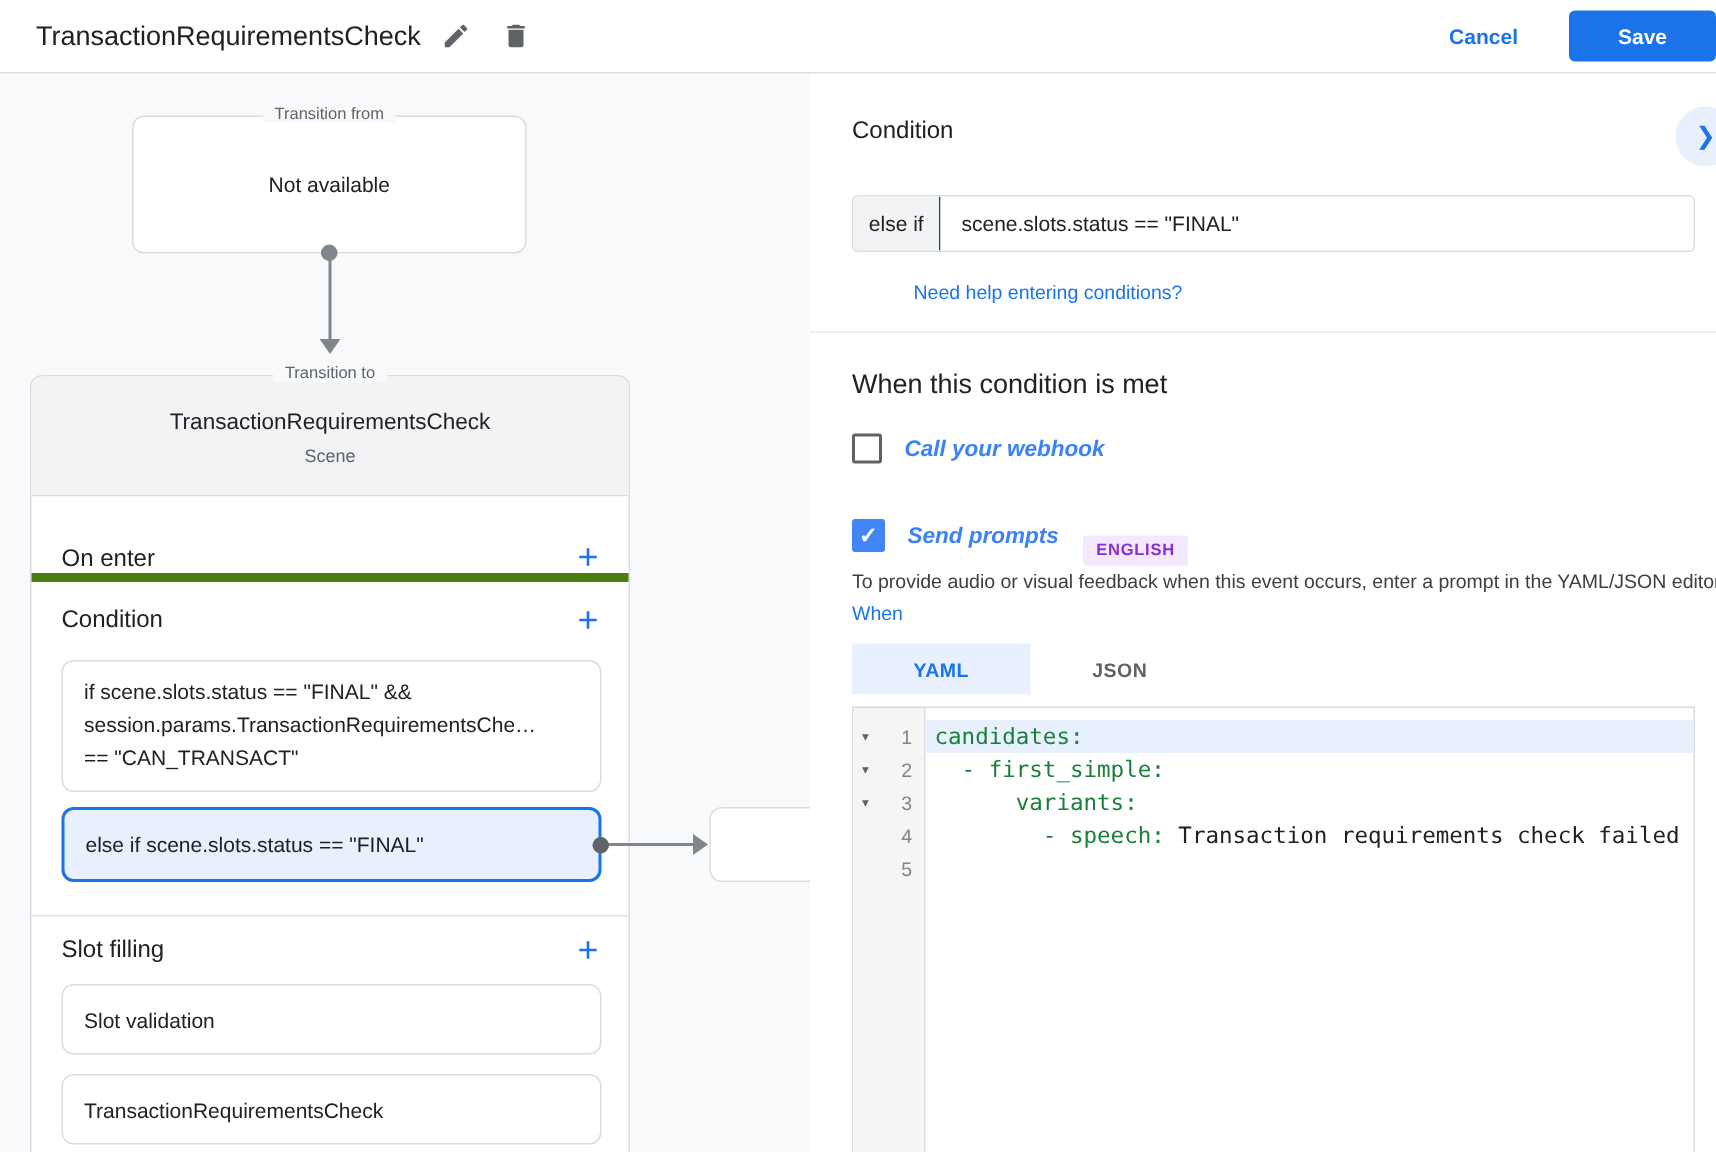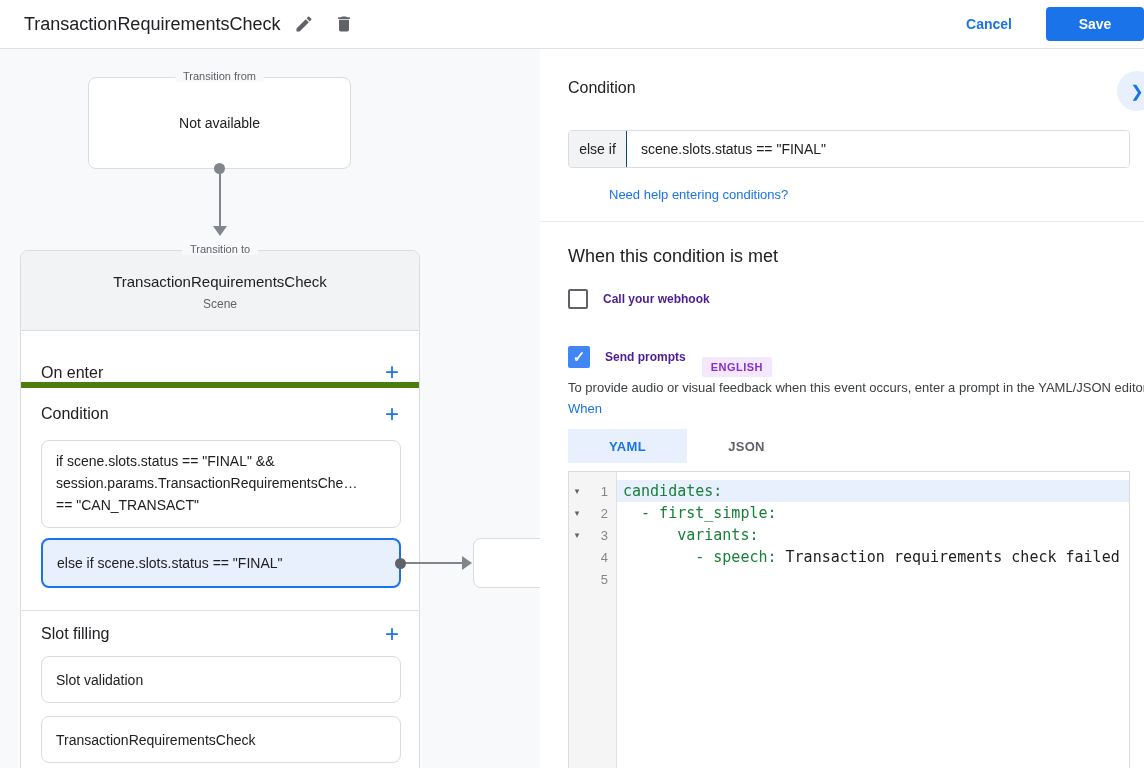--- a/index.html
+++ b/index.html
@@ -74,21 +74,21 @@
               font-family:"Liberation Sans",sans-serif; background:#fff; }
   .help-link{ position:absolute; left:28px; top:138px; font-size:13px; color:#1a73e8; cursor:pointer;margin-left:41px; }
   .panel-divider{ position:absolute; left:0; top:172px; width:604px; height:1px; background:#e8eaed; }
   .when-title{ position:absolute; left:28px; top:197px; font-size:18px; color:#202124; }
   .check-row{ position:absolute; left:28px; display:flex; align-items:center; }
   .row-webhook{ top:240px; }
   .row-prompts{ top:288px; }
   .cbx{ width:20px; height:20px; border:2px solid #5f6368; border-radius:2px; background:#fff; cursor:pointer; }
   .cbx.checked{ width:22px; height:22px; border:none; background:#4285f4; color:#fff; display:flex;
                 align-items:center; justify-content:center; font-size:15px; font-weight:bold; }
-  .cbx-label{ margin-left:15px; font-size:12px; font-weight:bold; color:#4c1d95; }
+  .cbx-label{ margin-left:15px; font-size:15px; font-weight:bold; color:#3b82f6;font-style:italic; }
   .lang-badge{ margin-left:16px; background:#f3e8fd; color:#8430ce; font-size:11px; font-weight:bold;
                letter-spacing:.5px; padding:4px 9px; border-radius:2px;margin-top:20px; }
   .prompt-desc{ position:absolute; left:28px; top:328px; width:585px; font-size:13px; line-height:21px; color:#3c4043; }
   .inline-link{ color:#1a73e8; cursor:pointer; }
   .tabs{ position:absolute; left:28px; top:380px; display:flex; }
   .tab{ width:119px; height:34px; display:flex; align-items:center; justify-content:center;
         font-size:13px; font-weight:bold; letter-spacing:.3px; color:#5f6368; cursor:pointer; }
   .tab.active{ background:#e8f0fe; color:#1a73e8; }
   .editor{ position:absolute; left:28px; top:422px; width:562px; height:297px;
            border:1px solid #dadce0; border-bottom:none; display:flex; background:#fff; }

